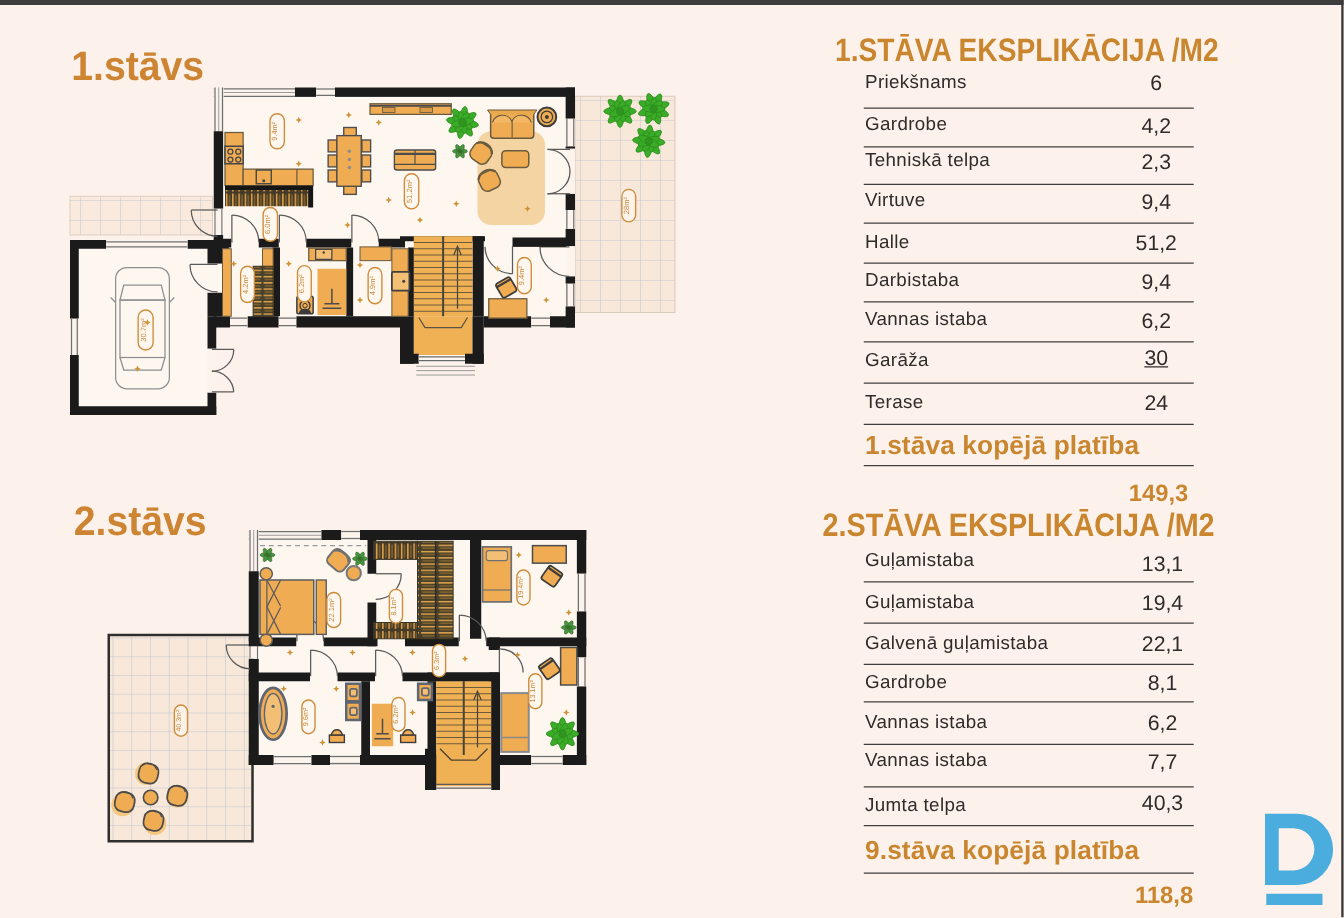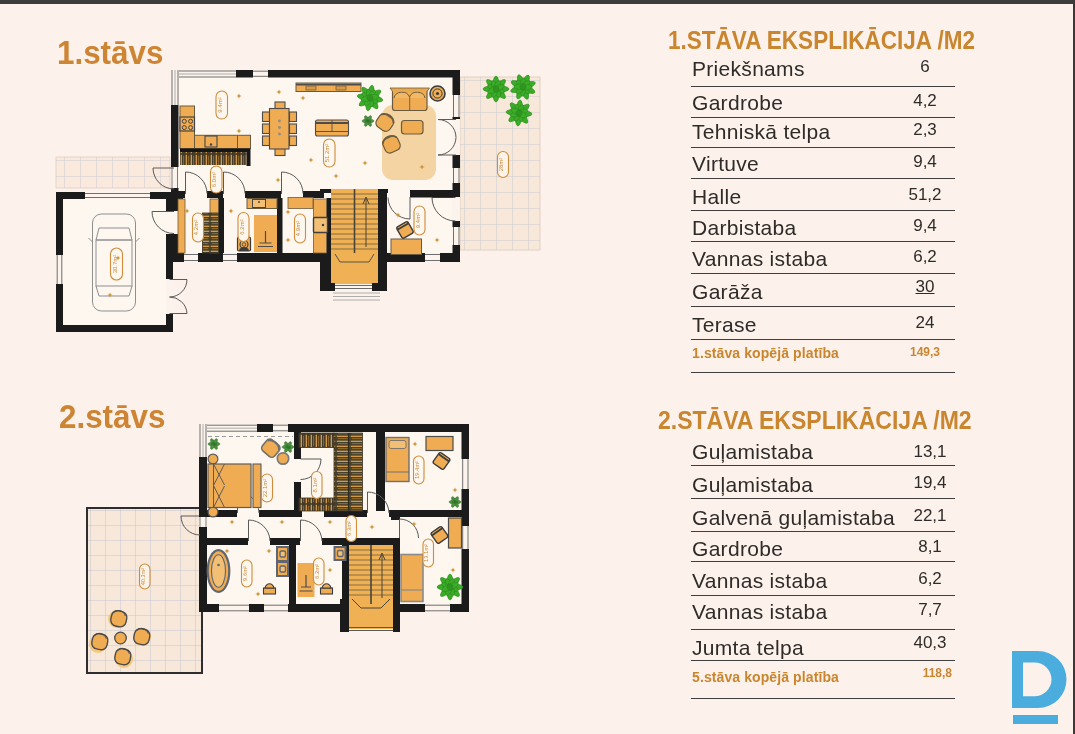--- a/index.html
+++ b/index.html
@@ -3,27 +3,27 @@
 <meta charset="utf-8">
 <style>
   html,body{margin:0;padding:0;}
   body{width:1075px;height:734px;background:#fdf2eb;position:relative;overflow:hidden;
        font-family:"Liberation Sans", sans-serif;}
   .bar-top{position:absolute;left:0;top:0;width:1075px;height:4px;background:#3d3d3d;}
   .bar-right{position:absolute;right:0;top:0;width:2.5px;height:734px;background:#393939;}
   .floorhead{position:absolute;font-weight:700;font-size:33px;color:#cd8433;letter-spacing:0px;transform-origin:left top;transform:scaleX(0.95);}
   .tabletitle{position:absolute;font-weight:700;font-size:26px;color:#c9862f;letter-spacing:0px;white-space:nowrap;transform-origin:left top;}
   .trow{position:absolute;left:691px;width:264px;height:0;}
-  .trow .lbl{position:absolute;left:1px;top:-11px;font-size:21px;letter-spacing:0.3px;color:#2e2b28;white-space:nowrap;}
+  .trow .lbl{position:absolute;left:1px;top:-11px;font-size:15px;letter-spacing:0.3px;color:#2e2b28;white-space:nowrap;}
   .trow .val{position:absolute;left:212px;width:44px;text-align:center;top:-11px;font-size:17px;color:#2e2b28;}
   .tline{position:absolute;left:691px;width:264px;height:1.2px;background:#3f3f3f;}
   .tfoot .lbl,.tfoot .val{color:#c9862f;font-weight:700;}
   .t2 .val{left:217px;}
-  .tfoot .lbl{font-size:14px;letter-spacing:0.1px;}
-  .tfoot .val{font-size:12px;}
+  .tfoot .lbl{font-size:21px;letter-spacing:0.1px;}
+  .tfoot .val{font-size:19px;margin-top:40px;}
 </style>
 </head>
 <body>
 
 <div class="bar-top"></div>
 
 <div class="bar-right"></div>
 
 <div class="floorhead" style="left:57px;top:34px;">1.stāvs</div>
 
@@ -146,21 +146,21 @@
 <div class="tline" style="top:629px;"></div>
 
 <div class="trow t2" style="top:647px;">
     <span class="lbl">Jumta telpa</span>
     <span class="val" style="top:-14px;text-align:center;">40,3</span>
   </div>
 
 <div class="tline" style="top:660px;"></div>
 
 <div class="trow tfoot t2" style="top:680px;">
-    <span class="lbl">5.stāva kopējā platība</span>
+    <span class="lbl">9.stāva kopējā platība</span>
     <span class="val" style="top:-14px;text-align:right;">118,8</span>
   </div>
 
 <div class="tline" style="top:698px;"></div>
 
 <svg style="position:absolute;left:1000px;top:640px;" width="75" height="94" viewBox="0 0 75 94">
   <path fill="#4badde" fill-rule="evenodd" d="M12,11 h26 a28.5,28.5 0 0 1 0,57 h-26 z M23,22.5 h11.5 a17,16.9 0 0 1 0,33.8 h-11.5 z"></path>
   <rect fill="#4badde" x="13" y="75" width="45" height="9"></rect>
 </svg>
 

